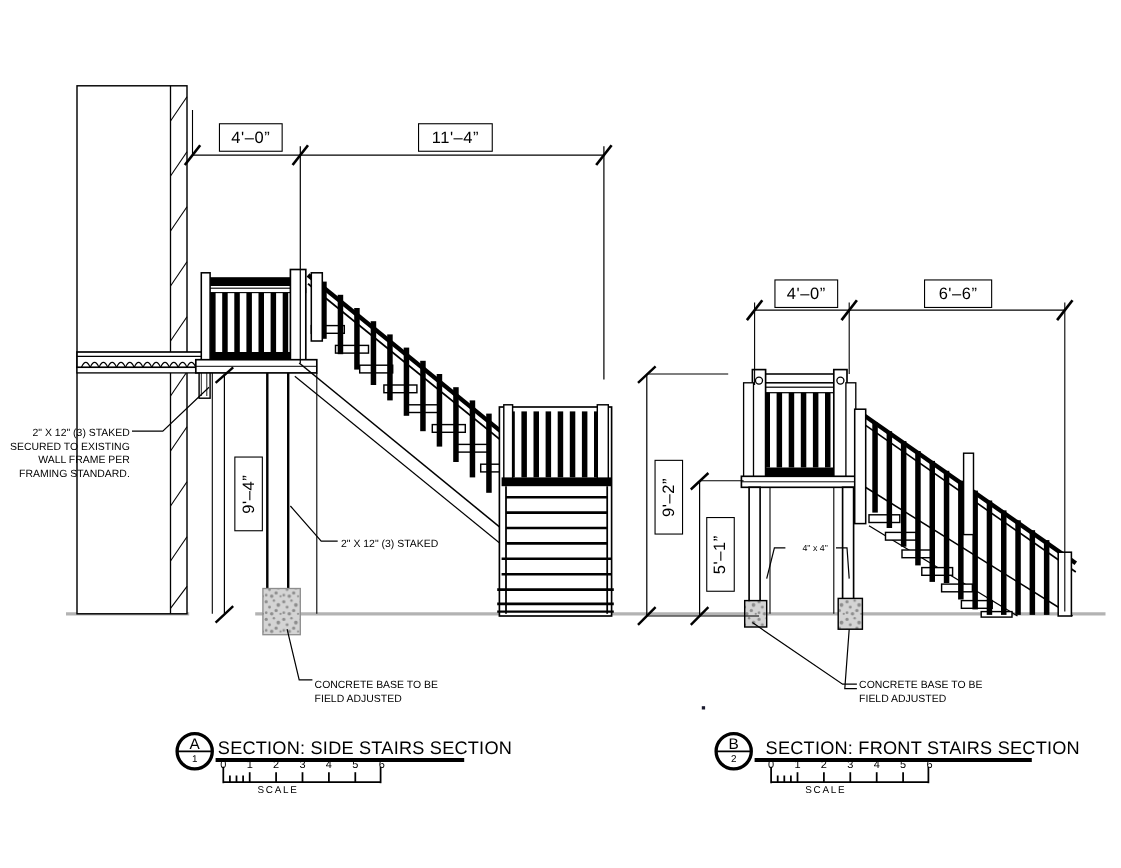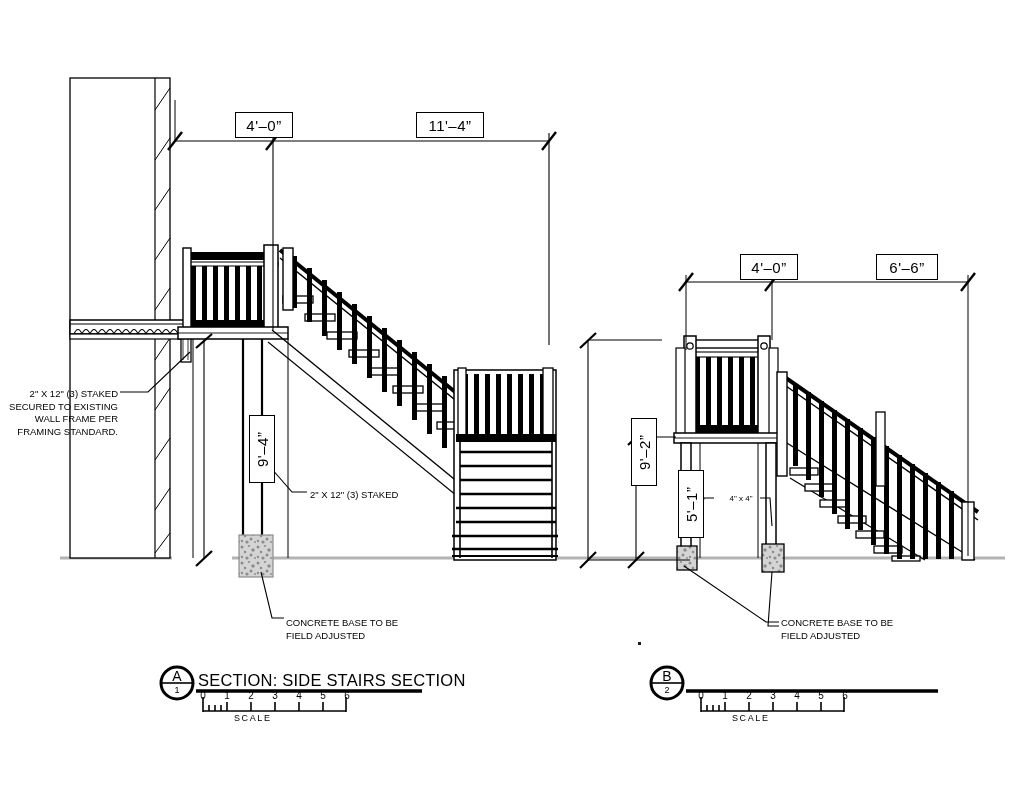--- a/index.html
+++ b/index.html
@@ -2,21 +2,21 @@
 <html><head>
 <meta charset="utf-8">
 <style>
   html,body{margin:0;padding:0;background:#ffffff;}
   body{width:1019px;height:789px;font-family:"Liberation Sans",sans-serif;overflow:hidden;}
   #sheet{position:relative;width:1019px;height:789px;background:#fff;}
   #sheet svg{position:absolute;left:0;top:0;}
   .dimbox{position:absolute;border:1.4px solid #000;background:#fff;
           font-family:"Liberation Sans",sans-serif;font-size:15px;color:#000;
           display:flex;align-items:center;justify-content:center;
-          letter-spacing:.5px;white-space:nowrap;margin-left:36px;}
+          letter-spacing:.5px;white-space:nowrap;}
   .dimbox.vert{writing-mode:vertical-rl;text-orientation:mixed;transform:rotate(180deg);}
   .note{position:absolute;font-size:9.5px;color:#000;line-height:12.5px;white-space:pre;}
   .note.r{text-align:right;}
   .note.l{text-align:left;}
   .tiny{position:absolute;font-size:8px;color:#000;white-space:nowrap;}
   .sect-title{position:absolute;font-size:16.5px;color:#000000;white-space:nowrap;letter-spacing:.2px;}
   .bubble-top{position:absolute;font-size:14px;color:#000;text-align:center;width:26px;}
   .bubble-bot{position:absolute;font-size:9px;color:#000;text-align:center;width:26px;}
   .scale-num{position:absolute;font-size:10px;color:#000;width:14px;text-align:center;}
   .scale-cap{position:absolute;font-size:9px;color:#000;letter-spacing:1.6px;text-align:left;}
@@ -392,20 +392,21 @@
 
   <div class="dimbox" style="left:704px;top:254px;width:56px;height:24px;">4'–0”</div>
   <div class="dimbox" style="left:840px;top:254px;width:60px;height:24px;">6'–6”</div>
   <div class="dimbox vert" style="left:595px;top:418px;width:24px;height:66px;">9'–2”</div>
   <div class="dimbox vert" style="left:642px;top:470px;width:24px;height:66px;">5'–1”</div>
 
   <div class="tiny" style="left:718px;top:494px;width:46px;text-align:center;">4" x 4"</div>
   <div class="note l" style="left:781px;top:617px;width:130px;">CONCRETE BASE TO BE
 FIELD ADJUSTED</div>
 
+  <div class="sect-title" style="left:696px;top:671px;">SECTION: FRONT STAIRS SECTION</div>
   <div class="bubble-top" style="left:654px;top:668px;">B</div>
   <div class="bubble-bot" style="left:654px;top:685px;">2</div>
 
   <div class="scale-num" style="left:694px;top:690px;">0</div>
   <div class="scale-num" style="left:718px;top:690px;">1</div>
   <div class="scale-num" style="left:742px;top:690px;">2</div>
   <div class="scale-num" style="left:766px;top:690px;">3</div>
   <div class="scale-num" style="left:790px;top:690px;">4</div>
   <div class="scale-num" style="left:814px;top:690px;">5</div>
   <div class="scale-num" style="left:838px;top:690px;">6</div>

